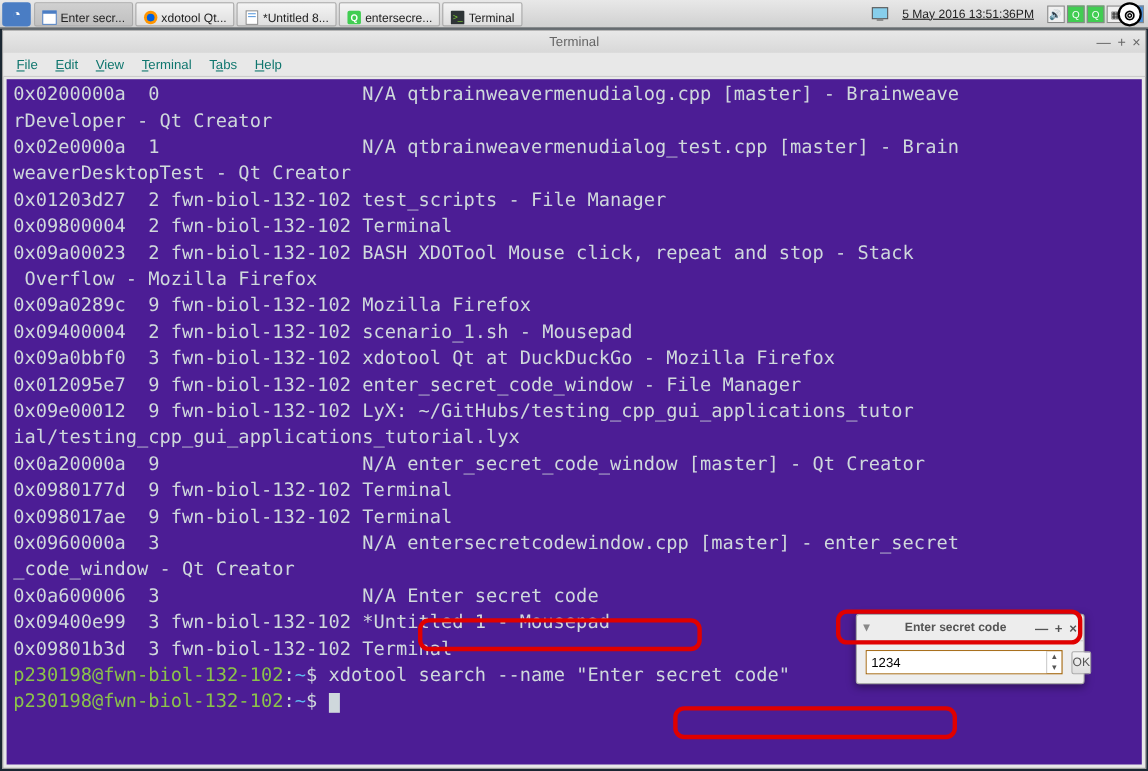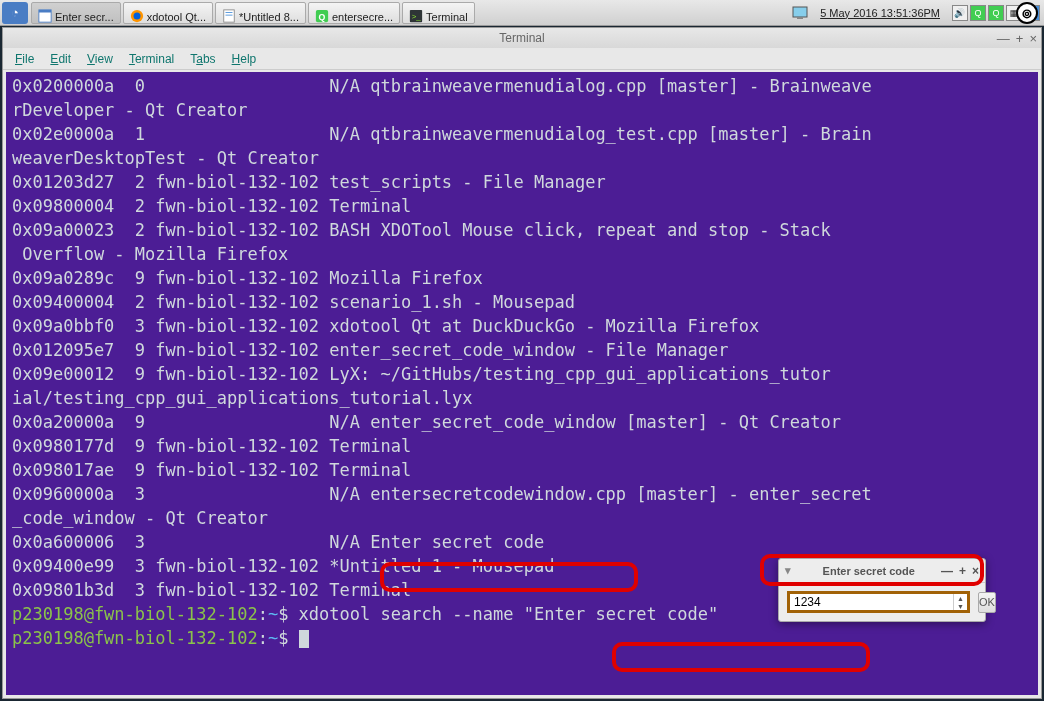--- a/index.html
+++ b/index.html
@@ -27,21 +27,21 @@
 .term-body .prompt { color: #8bc34a; }
 .term-body .cursor { display:inline-block; width:10px; height:18px; background:#cfd8dc; vertical-align: text-bottom;}
 
 
 .secret-dialog { position:absolute; right: 58px; top: 558px; width: 208px; background: #ededed; border: 1px solid #aaa; border-radius: 3px; box-shadow: 0 2px 8px rgba(0,0,0,0.4); }
 .secret-dialog .dlg-title { height: 24px; display:flex; align-items:center; padding:0 6px; font-size:11px; font-weight:bold; color:#555; border-bottom:1px solid #ccc;}
 .secret-dialog .dlg-title .dlg-arrow{margin-right:6px;color:#888;}
 .secret-dialog .dlg-title .dlg-text{flex:1;text-align:center;}
 .secret-dialog .dlg-title .dlg-btns{display:flex;gap:6px;color:#555;font-size:12px;}
 .secret-dialog .dlg-body { padding: 8px; display:flex; gap:8px; align-items:center;}
-.secret-dialog .spinbox { flex:1; display:flex; border:3px solid #a16207; background:#fff; height:22px;}
+.secret-dialog .spinbox { flex:1; display:flex; border:1px solid #a16207; background:#fff; height:22px;}
 .secret-dialog .spinbox input { flex:1; border:none; padding:0 4px; font-size:12px; outline:none;}
 .secret-dialog .spinbox .spin-btns{width:14px;display:flex;flex-direction:column;border-left:1px solid #ccc;}
 .secret-dialog .spinbox .spin-btns div{flex:1;font-size:7px;display:flex;align-items:center;justify-content:center;color:#555;cursor:pointer;}
 .secret-dialog .ok-btn { width:86px; height:21px; background:linear-gradient(#f4f4f4,#dedede); border:1px solid #aaa; border-radius:2px; font-size:11px; color:#555; cursor:pointer;}
 
 
 .redbox { position:absolute; border: 4px solid #e00000; border-radius: 10px; pointer-events:none; }
 
 .ticon svg { width:100%; height:100%; }
 </style>

